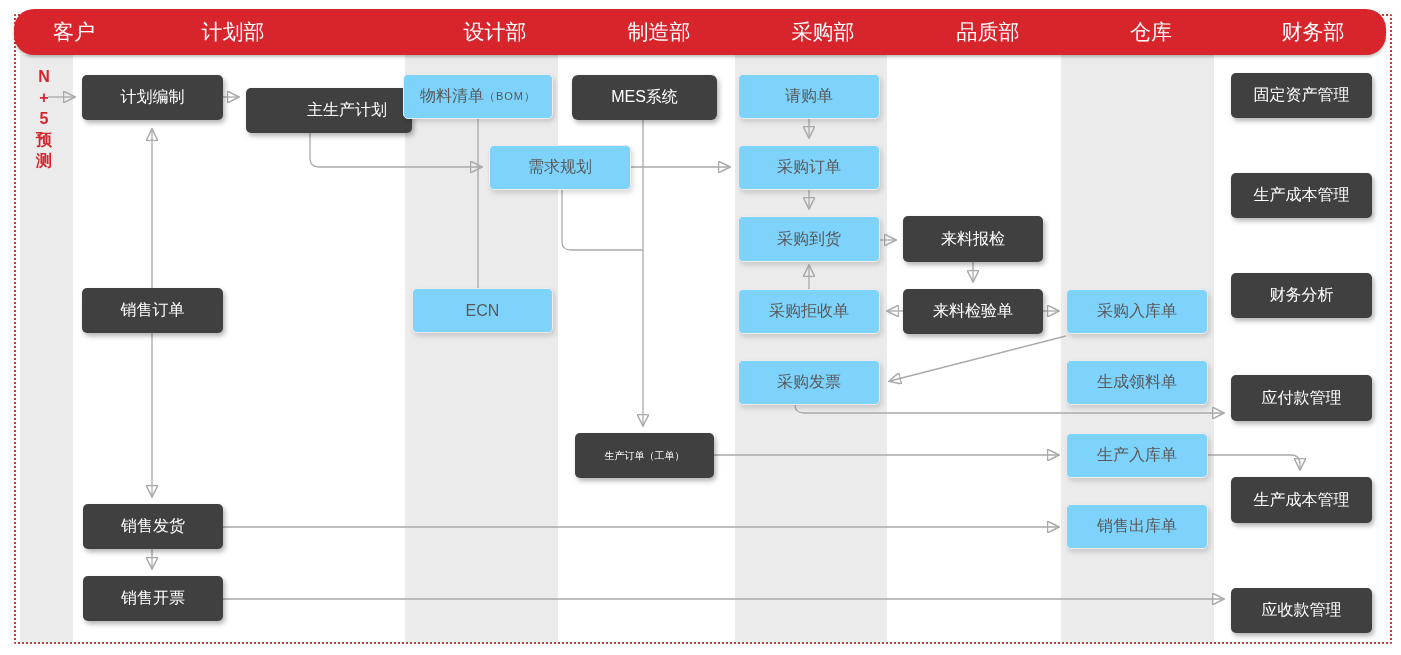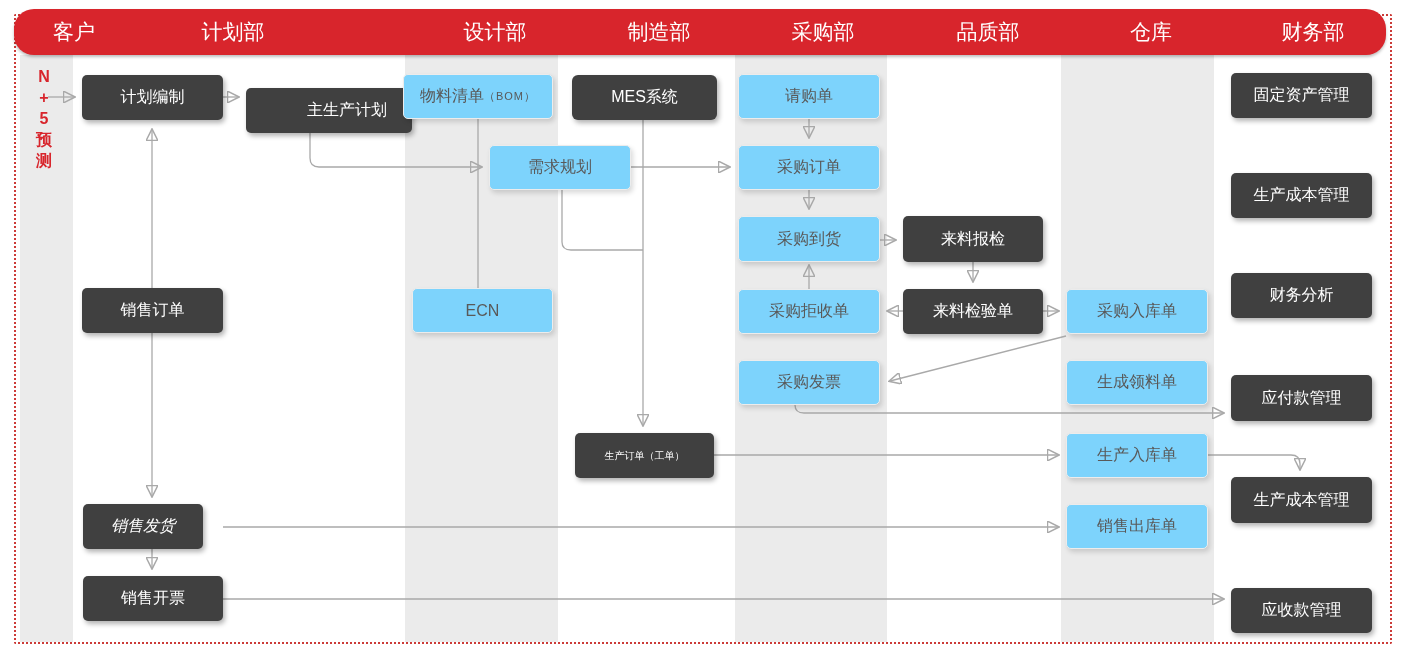--- a/index.html
+++ b/index.html
@@ -85,21 +85,21 @@
     <path d="M152,288 L152,130" marker-end="url(#arr)"></path>
     <path d="M152,333 L152,496" marker-end="url(#arr)"></path>
     <path d="M152,549 L152,568" marker-end="url(#arr)"></path>
     <path d="M223,527 L1058,527" marker-end="url(#arr)"></path>
     <path d="M223,599 L1223,599" marker-end="url(#arr)"></path>
   </svg>
 
   <div class="box dark" style="left:82px;top:75px;width:141px;height:45px;">计划编制</div>
   <div class="box dark" style="left:246px;top:88px;width:166px;height:45px;padding-left:36px;">主生产计划</div>
   <div class="box dark" style="left:82px;top:288px;width:141px;height:45px;">销售订单</div>
-  <div class="box dark" style="left:83px;top:504px;width:120px;height:45px;font-style:italic;">销售发货</div>
+  <div class="box dark" style="left:83px;top:504px;width:140px;height:45px;">销售发货</div>
   <div class="box dark" style="left:83px;top:576px;width:140px;height:45px;">销售开票</div>
 
   <div class="box light" style="left:403px;top:74px;width:150px;height:45px;">
     <span>物料清单</span>
       <span class="small-suffix">（BOM）</span>
   </div>
   <div class="box light" style="left:489px;top:145px;width:142px;height:45px;">需求规划</div>
   <div class="box light" style="left:412px;top:288px;width:141px;height:45px;">ECN</div>
 
   <div class="box dark" style="left:572px;top:75px;width:145px;height:45px;border-radius:6px;">MES系统</div>

